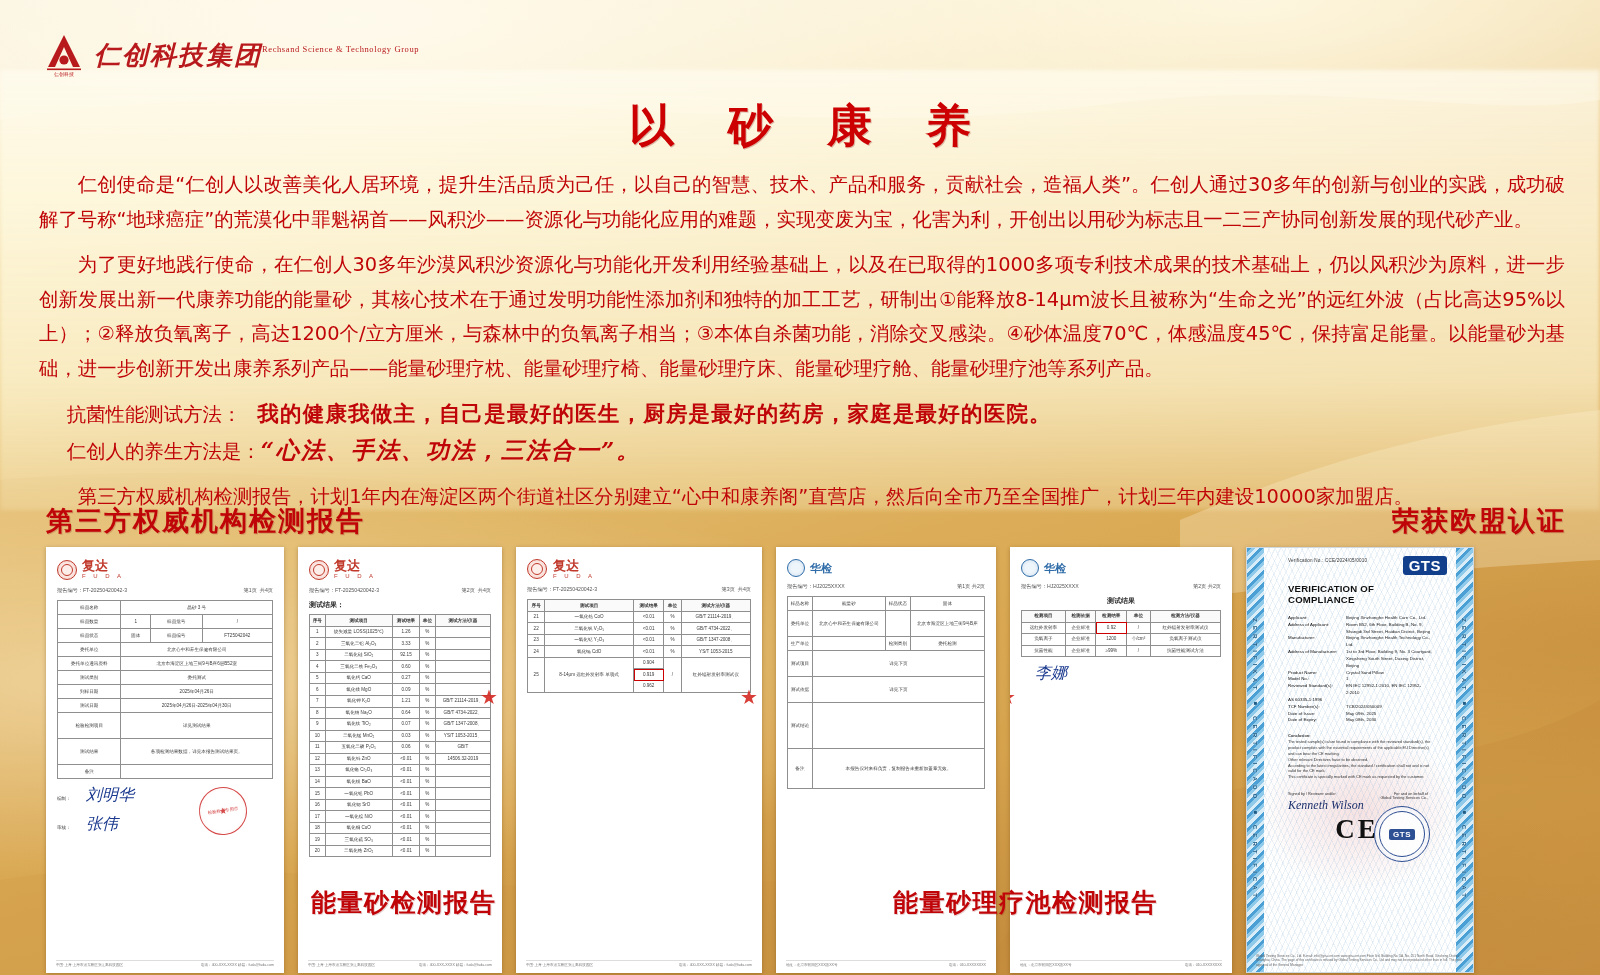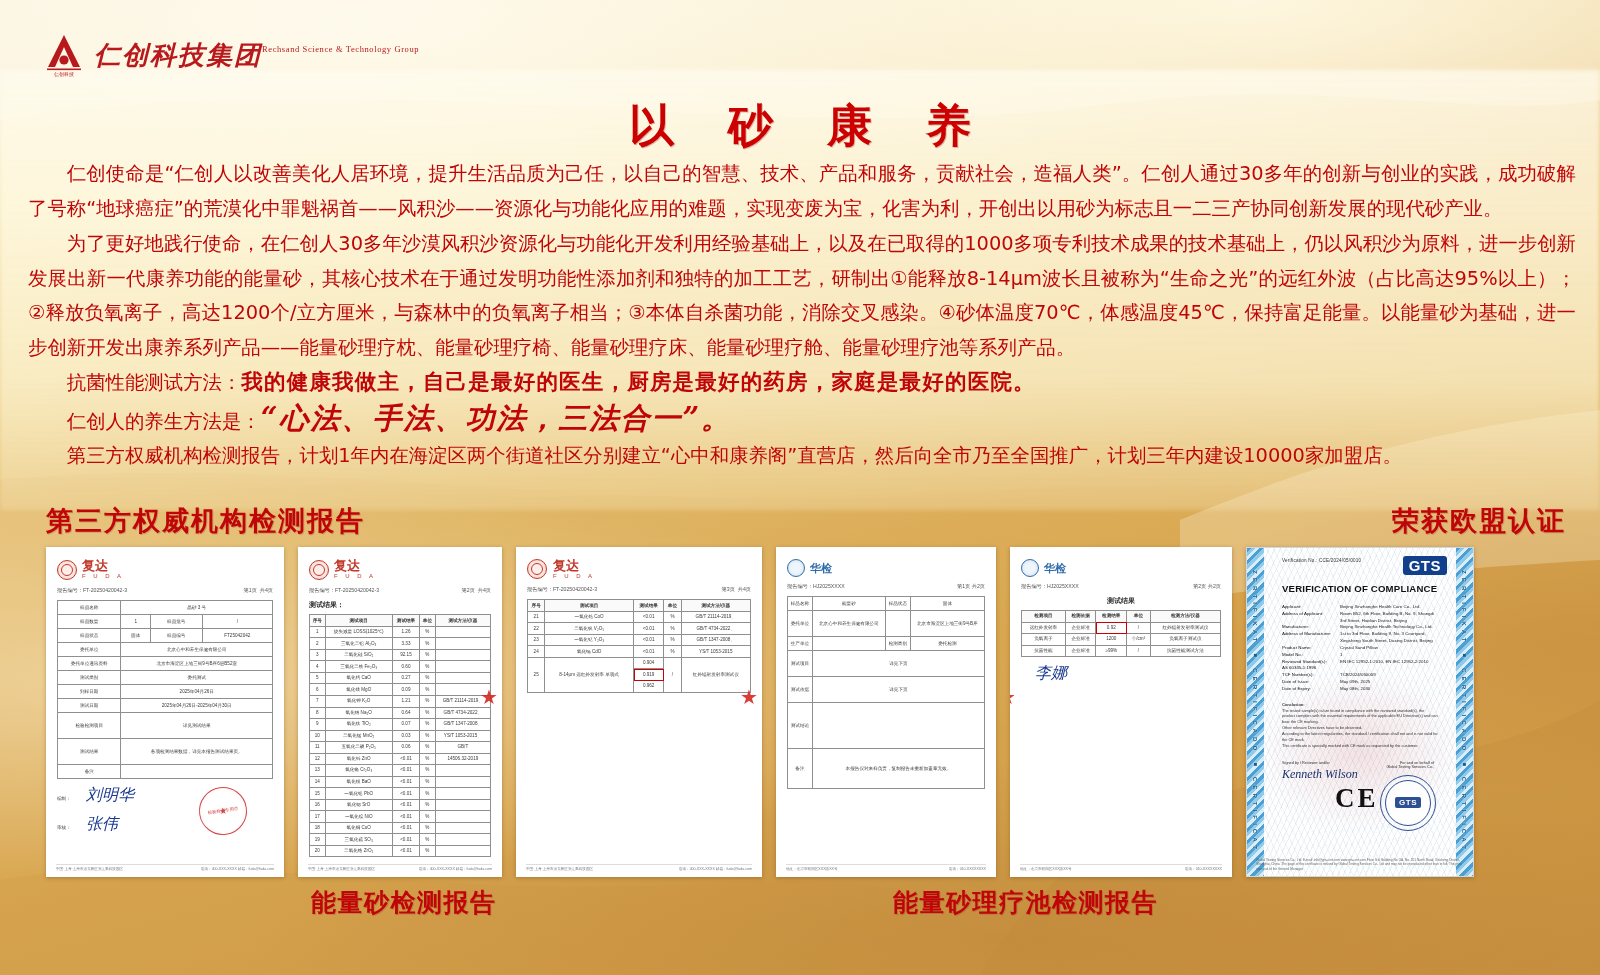--- a/index.html
+++ b/index.html
@@ -90,54 +90,55 @@
   
   #body-text {
     position: absolute; left: 28px; top: 157px; width: 1548px;
     color: #c00508;
     font-family: "DejaVu Sans", "Liberation Sans", sans-serif;
     font-size: 19.4px;
     line-height: 34.5px;
     text-align: justify;
     text-justify: inter-ideograph;
   }
-  #body-text p { margin: 0; text-indent: 2em; }
+  #body-text p { margin: 11px; text-indent: 2em; }
   #body-text p.tight { margin-top: 1px; }
 
   .slogan-line { text-indent: 2em; white-space: nowrap; }
   .slogan-lead {
     font-family: "DejaVu Sans", "Liberation Sans", sans-serif;
     font-size: 19.4px; color: #c00508;
   }
   .slogan-bold {
     font-family: "DejaVu Serif", "Liberation Serif", serif;
     font-size: 21.5px; font-weight: 700; color: #c00508;
     letter-spacing: 1.2px;
+    margin-left: 16px;
   }
   .slogan-bold2 {
     font-family: "DejaVu Serif", "Liberation Serif", serif;
-    font-size: 29px; font-weight: 700; font-style: italic; color: #c00508;
+    font-size: 23px; font-weight: 700; font-style: italic; color: #c00508;
     letter-spacing: 2px;
   }
 
   
   .section-heading {
     position: absolute;
     font-family: "DejaVu Serif", "Liberation Serif", serif;
     font-size: 27px; font-weight: 700; color: #c00508;
     letter-spacing: 2px; white-space: nowrap;
     text-shadow: 1px 1px 0 rgba(130,10,10,.20);
   }
   #heading-reports { left: 46px; top: 503px; }
   #heading-eu { right: 34px; top: 503px; }
 
   
   #cert-strip {
     position: absolute; left: 46px; top: 547px;
-    width: 1508px; height: 330px;
+    width: 1508px; height: 426px;
     display: flex; gap: 14px;
   }
   .cert {
     position: relative; background: #ffffff;
     box-shadow: 0 1px 4px rgba(90,55,10,.35);
     overflow: hidden; flex: 0 0 auto;
     font-family: "Liberation Sans", sans-serif;
   }
   .cert.w1 { width: 238px; }
   .cert.w2 { width: 204px; }
@@ -245,21 +246,21 @@
       #4a9fd4 0 3px, #8fcaea 3px 6px, #d8edf8 6px 9px);
     display: flex; align-items: center; justify-content: center;
   }
   .gts-band.left { left: 0; }
   .gts-band.right { right: 0; }
   .gts-band span {
     writing-mode: vertical-rl; font-size: 6.2px; letter-spacing: 4px;
     color: #1f5c86; font-weight: 700; white-space: nowrap;
     text-shadow: 0 0 2px #fff;
   }
-  #gts-inner { position: absolute; left: 17px; right: 17px; top: 0; bottom: 0; padding: 10px 18px; }
+  #gts-inner { position: absolute; left: 17px; right: 17px; top: 0; bottom: 0; padding: 10px 24px; }
   #gts-verno { font-size: 4.6px; color: #333; letter-spacing: .2px; }
   #gts-logo {
     position: absolute; right: 9px; top: 8px;
     font-family: "Liberation Sans", sans-serif;
     font-size: 15px; font-weight: 700; color: #123f8c;
     background: #123f8c; color: #fff; padding: 1px 6px;
     border-radius: 3px; letter-spacing: .5px;
   }
   #gts-title {
     margin-top: 20px; text-align: left;

